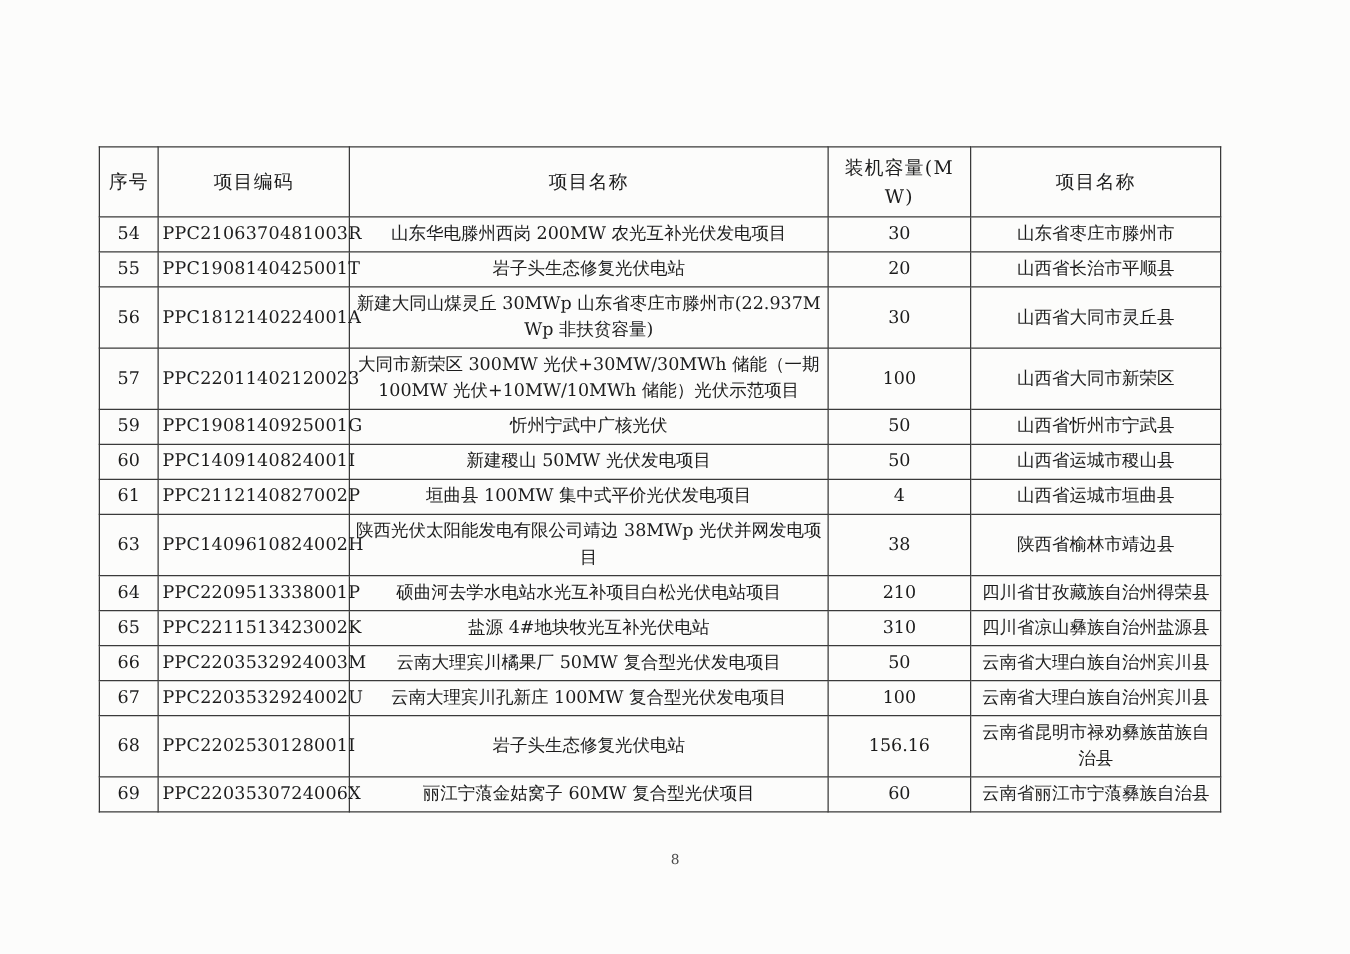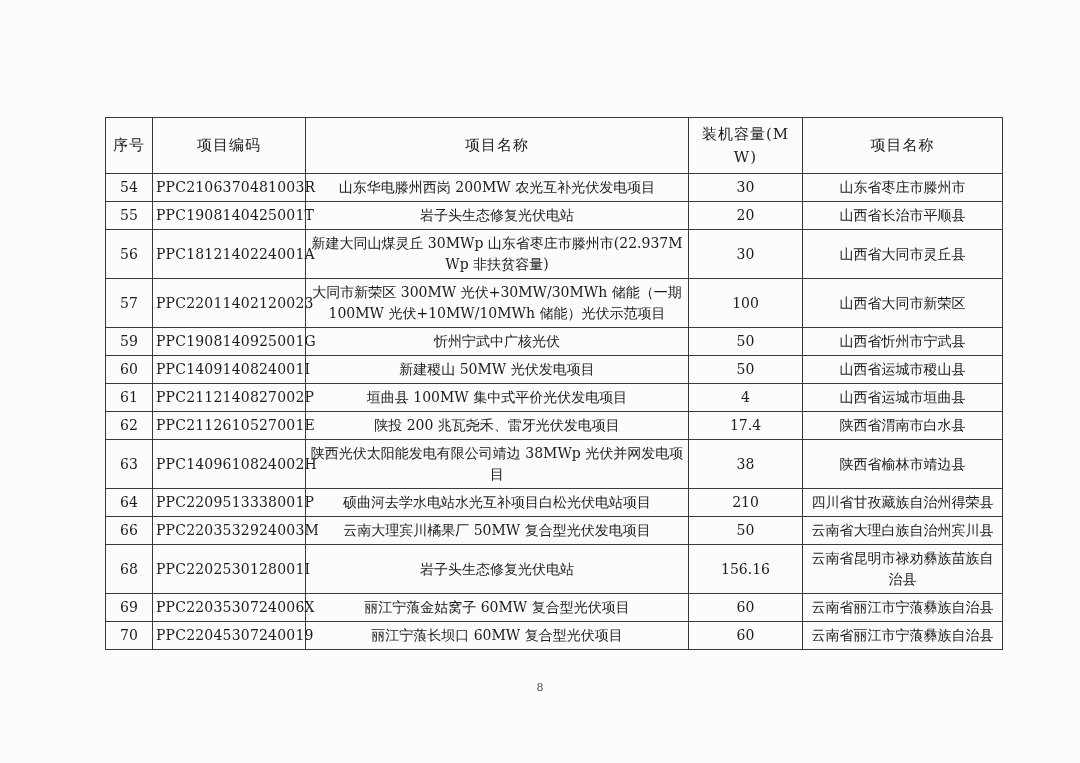--- a/index.html
+++ b/index.html
@@ -14,21 +14,21 @@
     font-family: "DejaVu Serif", "Liberation Serif", serif;
     color: #1c1c1c;
     overflow: hidden;
   }
   .doc-page {
     position: absolute;
     inset: 0;
   }
   .project-table-wrap {
     position: absolute;
-    left: 105px;
+    left: 79px;
     top: 117px;
     width: 897px;
   }
   table.project-table {
     width: 100%;
     border-collapse: collapse;
     table-layout: fixed;
     border: 1.5px solid #353535;
   }
   table.project-table th,
@@ -145,76 +145,76 @@
   </tr>
 
   <tr>
     <td class="c-no">61</td>
     <td class="c-code">PPC2112140827002P</td>
     <td class="c-name">垣曲县 100MW 集中式平价光伏发电项目</td>
     <td class="c-cap">4</td>
     <td class="c-loc">山西省运城市垣曲县</td>
   </tr>
 
-  <tr>
-    <td class="c-no">62</td>
-    <td class="c-code">PPC2112610527001E</td>
-    <td class="c-name">陕投 200 兆瓦尧禾、雷牙光伏发电项目</td>
-    <td class="c-cap">17.4</td>
-    <td class="c-loc">陕西省渭南市白水县</td>
-  </tr>
 
   <tr>
     <td class="c-no">63</td>
     <td class="c-code">PPC1409610824002H</td>
     <td class="c-name small">陕西光伏太阳能发电有限公司靖边 38MWp 光伏并网发电项目</td>
     <td class="c-cap">38</td>
     <td class="c-loc">陕西省榆林市靖边县</td>
   </tr>
 
   <tr>
     <td class="c-no">64</td>
     <td class="c-code">PPC2209513338001P</td>
     <td class="c-name">硕曲河去学水电站水光互补项目白松光伏电站项目</td>
     <td class="c-cap">210</td>
     <td class="c-loc small">四川省甘孜藏族自治州得荣县</td>
   </tr>
 
+  <tr>
+    <td class="c-no">65</td>
+    <td class="c-code">PPC2211513423002K</td>
+    <td class="c-name">盐源 4#地块牧光互补光伏电站</td>
+    <td class="c-cap">310</td>
+    <td class="c-loc small">四川省凉山彝族自治州盐源县</td>
+  </tr>
 
   <tr>
     <td class="c-no">66</td>
     <td class="c-code">PPC2203532924003M</td>
     <td class="c-name">云南大理宾川橘果厂 50MW 复合型光伏发电项目</td>
     <td class="c-cap">50</td>
     <td class="c-loc small">云南省大理白族自治州宾川县</td>
   </tr>
 
+  <tr>
+    <td class="c-no">67</td>
+    <td class="c-code">PPC2203532924002U</td>
+    <td class="c-name">云南大理宾川孔新庄 100MW 复合型光伏发电项目</td>
+    <td class="c-cap">100</td>
+    <td class="c-loc small">云南省大理白族自治州宾川县</td>
+  </tr>
 
   <tr>
     <td class="c-no">68</td>
     <td class="c-code">PPC2202530128001I</td>
     <td class="c-name">岩子头生态修复光伏电站</td>
     <td class="c-cap">156.16</td>
     <td class="c-loc">云南省昆明市禄劝彝族苗族自治县</td>
   </tr>
 
   <tr>
     <td class="c-no">69</td>
     <td class="c-code">PPC2203530724006X</td>
     <td class="c-name">丽江宁蒗金姑窝子 60MW 复合型光伏项目</td>
     <td class="c-cap">60</td>
     <td class="c-loc small">云南省丽江市宁蒗彝族自治县</td>
   </tr>
 
-  <tr>
-    <td class="c-no">70</td>
-    <td class="c-code">PPC22045307240019</td>
-    <td class="c-name">丽江宁蒗长坝口 60MW 复合型光伏项目</td>
-    <td class="c-cap">60</td>
-    <td class="c-loc small">云南省丽江市宁蒗彝族自治县</td>
-  </tr>
 </tbody>
     </table>
   </div>
 
   <div class="page-number">8</div>
 
 </div>
 
 </body></html>

